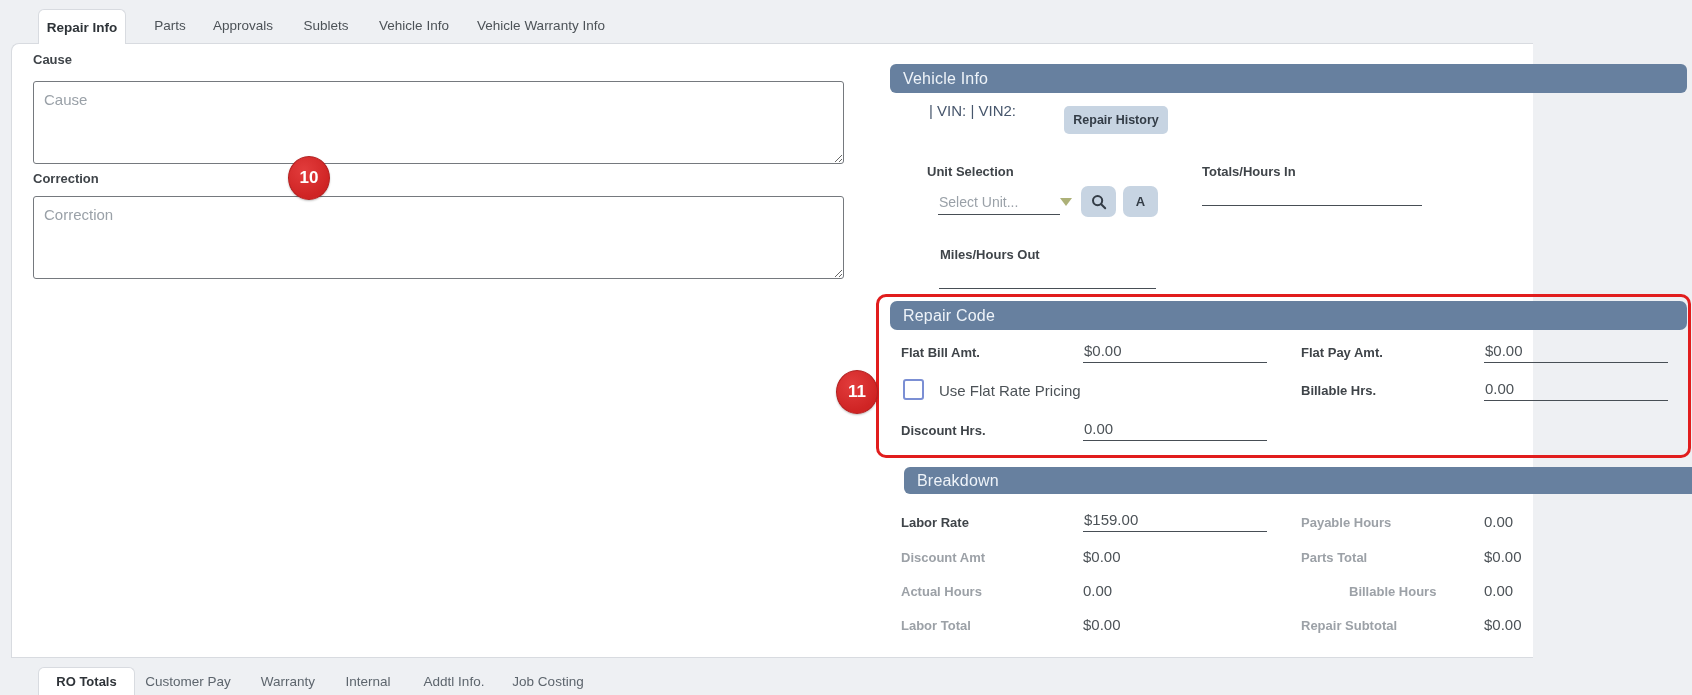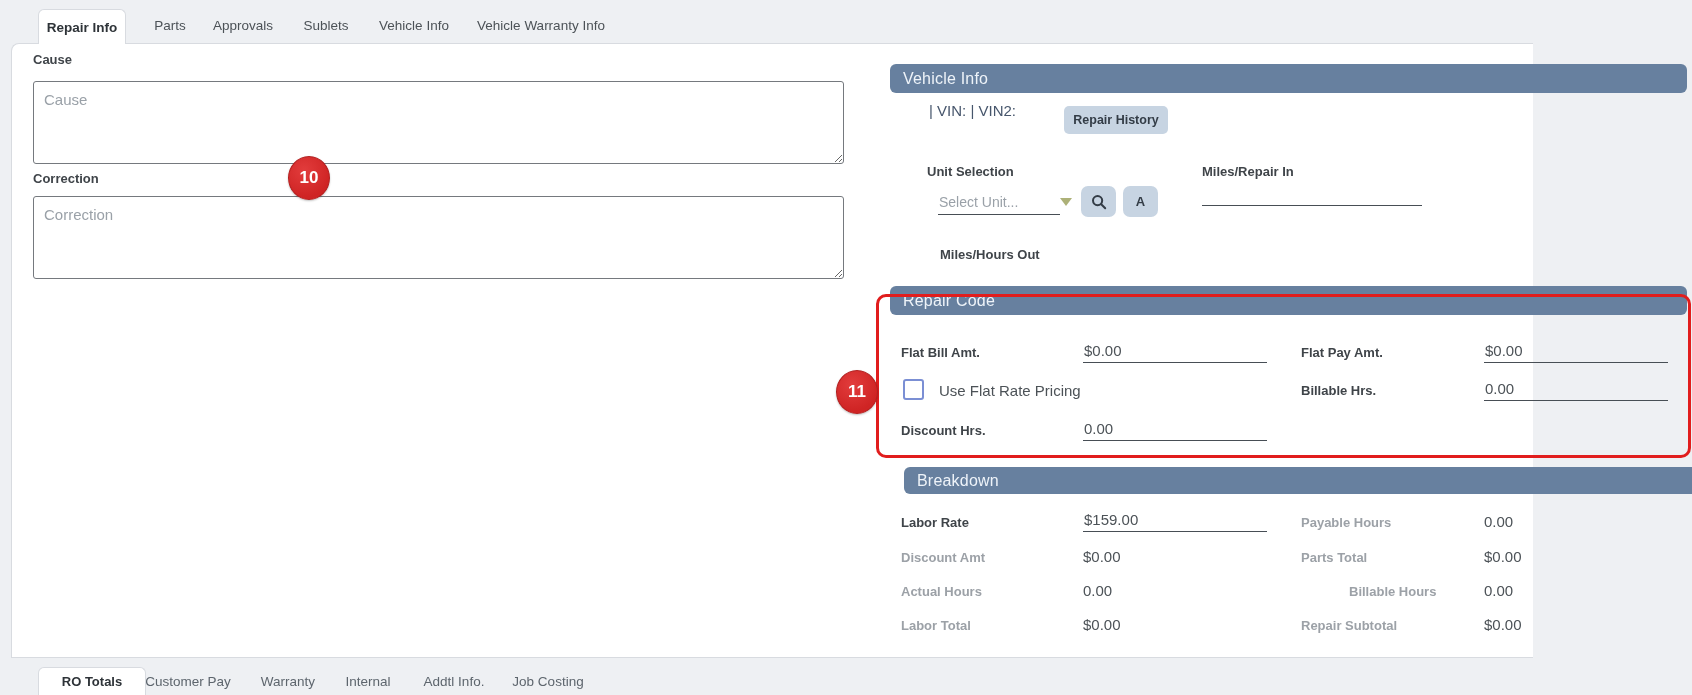--- a/index.html
+++ b/index.html
@@ -81,21 +81,21 @@
     border:3px solid #e11d1d; border-radius:10px; z-index:5; pointer-events:none;
   }
 
   .checkbox {
     position:absolute; left:891px; top:335px; width:21px; height:21px;
     background:#fff; border:2px solid #7b8fd4; border-radius:3px; cursor:pointer;
   }
 
   
   .tab-active-bottom {
-    position:absolute; left:38px; top:667px; width:108px; height:28px;
+    position:absolute; left:38px; top:667px; width:97px; height:28px;
     background:#fff; border:1px solid #d8dbe0; border-bottom:none;
     border-radius:6px 6px 0 0; z-index:3;
     display:flex; align-items:center; justify-content:center;
     font-size:13px; font-weight:bold; color:#2e3338; cursor:default;
   }
   .btab {
     position:absolute; top:674px; transform:translateX(-50%);
     font-size:13.5px; color:#5d656d; white-space:nowrap; cursor:default;
   }
 </style>
@@ -135,30 +135,30 @@
     <button class="btn btn-sq abs" style="left:1069px;">
       <span style="display:flex;">
         <svg width="16" height="16" viewBox="0 0 16 16" fill="none">
           <circle cx="6.6" cy="6.6" r="4.6" stroke="#333c46" stroke-width="2"></circle>
           <line x1="10.2" y1="10.2" x2="14.2" y2="14.2" stroke="#333c46" stroke-width="2" stroke-linecap="round"></line>
         </svg>
       </span>
     </button>
     <button class="btn btn-sq abs" style="left:1111px;">A</button>
 
-    <div class="abs lbl" style="left:1190px; top:120px;">Miles/Repair In</div>
+    <div class="abs lbl" style="left:1190px; top:120px;">Totals/Hours In</div>
     <input class="uinput" style="left: 1190px; top: 140px; width: 220px;" value="">
 
     <div class="abs lbl" style="left:928px; top:203px;">Miles/Hours Out</div>
     <input class="uinput" style="left: 927px; top: 223px; width: 217px;" value="">
 
     <div class="red-box"></div>
     <div class="badge" style="left:824px; top:326px;">11</div>
 
-    <div class="bar" style="top:242px;">Repair Code</div>
+    <div class="bar" style="top:257px;border-radius:7px;">Repair Code</div>
 
     <div class="abs lbl" style="left:889px; top:301px;">Flat Bill Amt.</div>
     <input class="uinput" style="left: 1071px; top: 297px; width: 184px;" value="$0.00">
 
     <div class="abs lbl" style="left:1289px; top:301px;">Flat Pay Amt.</div>
     <input class="uinput" style="left: 1472px; top: 297px; width: 184px;" value="$0.00">
 
     <div class="checkbox"></div>
     <div class="abs val" style="left:927px; top:338px;">Use Flat Rate Pricing</div>
 

